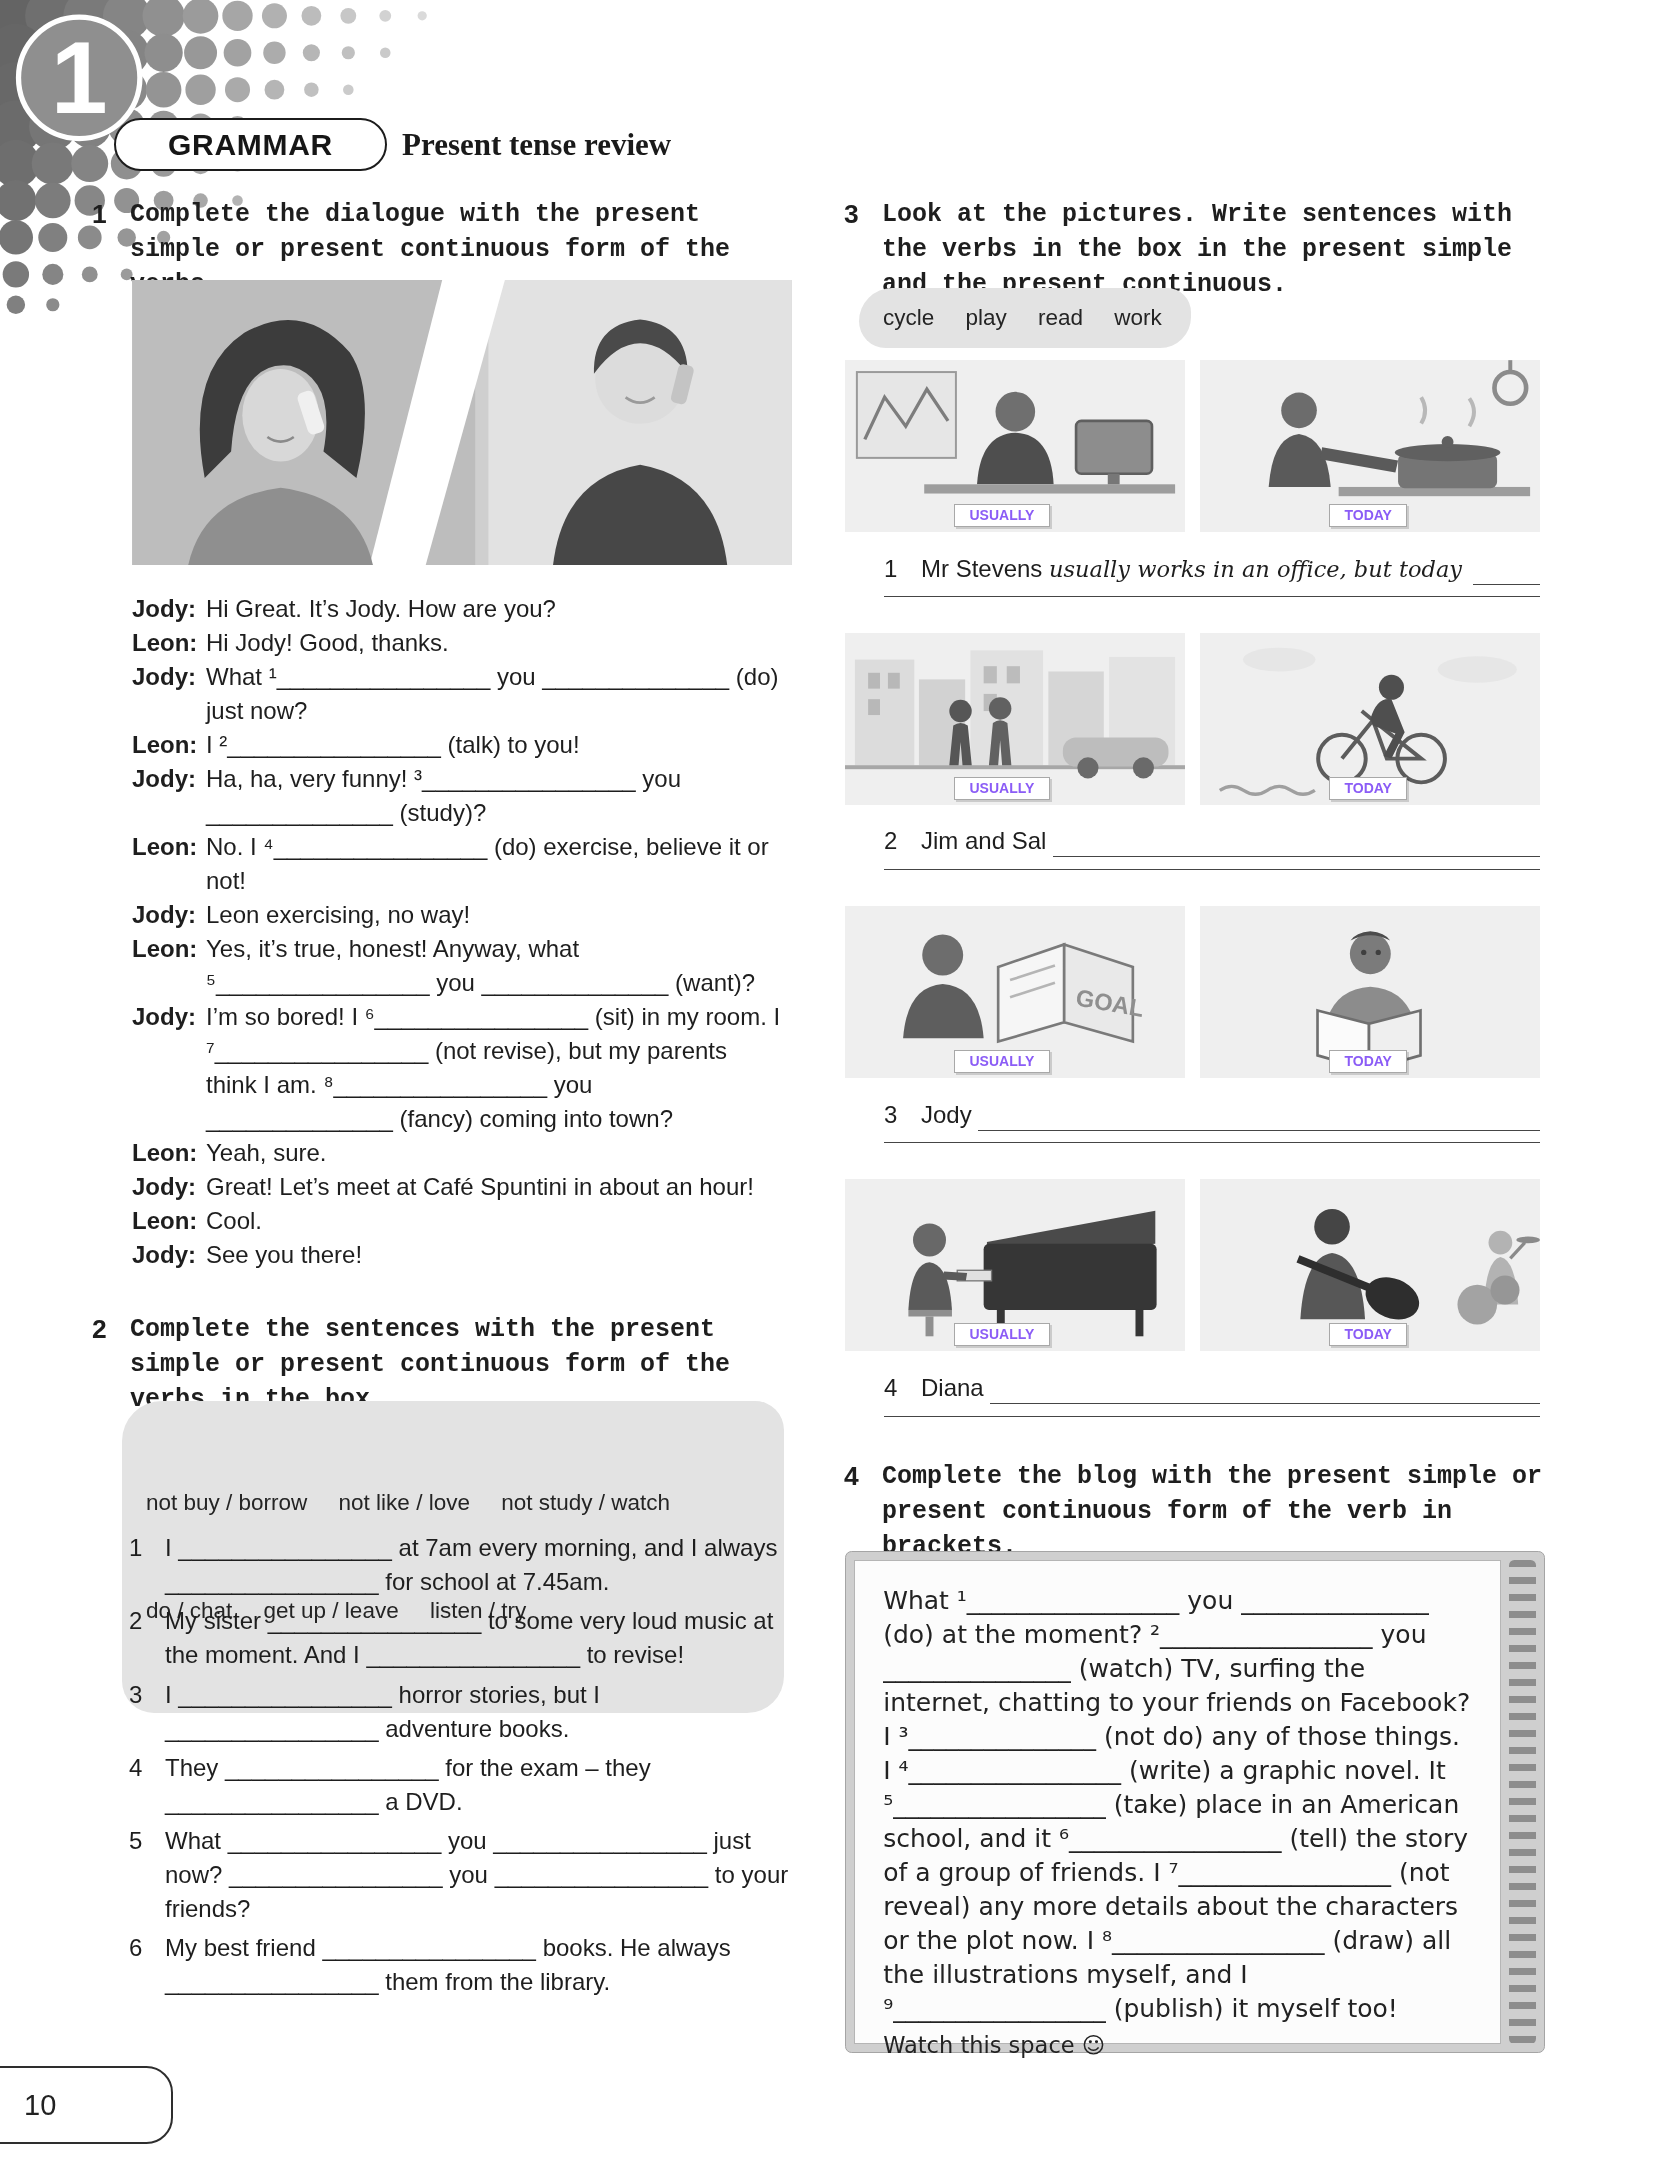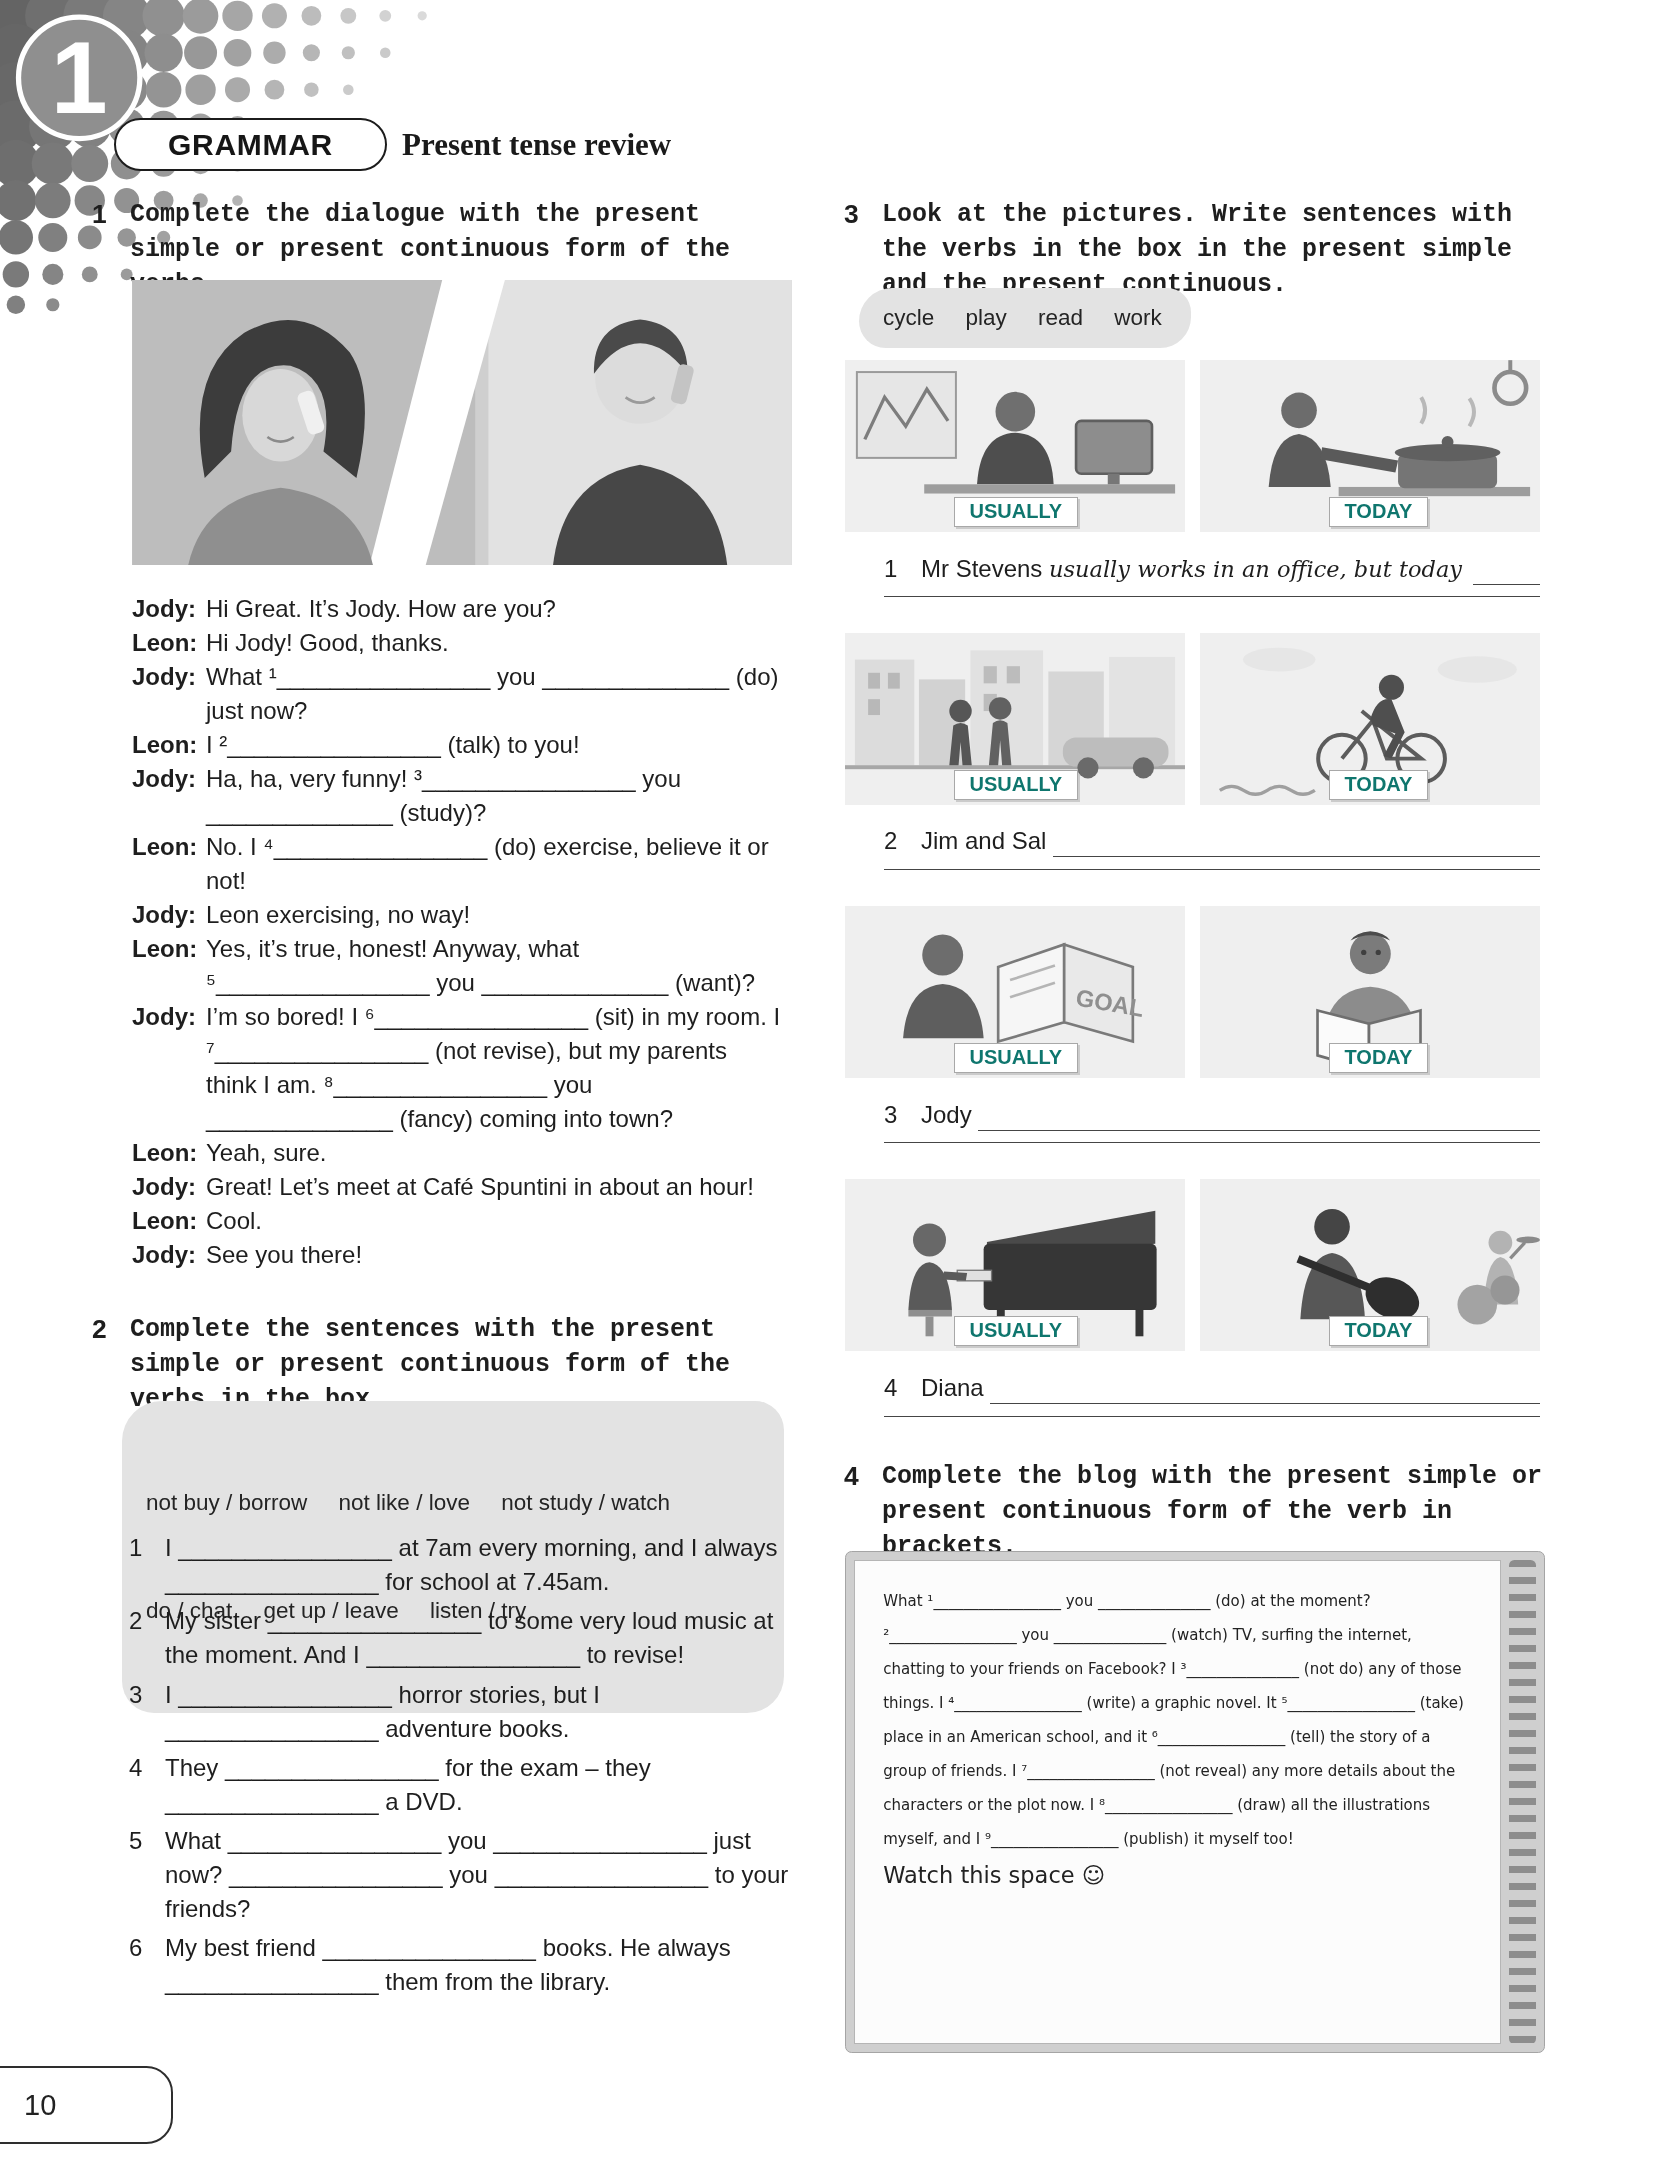--- a/index.html
+++ b/index.html
@@ -29,35 +29,35 @@
   
   .num-item{display:flex;font-size:24px;line-height:34px;margin-bottom:5.3px;}
   .num-item .n{width:36px;flex:none;}
   .num-item .t{flex:1;}
 
   
   .pic-row{width:695px;height:172px;}
   .panel{position:absolute;top:0;width:340px;height:172px;background:#efefef;overflow:hidden;}
   .panel svg{display:block;width:100%;height:100%;}
   .tag{position:absolute;bottom:5.3px;background:#ffffff;border:1.3px solid #a8a8a8;
-       box-shadow:2px 2px 0 rgba(0,0,0,0.15);padding:2.6px 14.5px;font-size:20px;font-weight:700;color:#0f766e;}
+       box-shadow:2px 2px 0 rgba(0,0,0,0.15);padding:2.6px 14.5px;font-size:14px;font-weight:700;color:#8b5cf6;}
 
   .sentence{display:flex;align-items:flex-end;font-size:24px;line-height:32px;}
   .sentence .s-num{width:37px;flex:none;}
   .sentence .s-lead{margin-right:6.6px;white-space:nowrap;}
   .sentence .s-example{font-style:italic;font-family:"DejaVu Serif",serif;margin-right:11px;white-space:nowrap;font-size:22.5px;}
   .fill{flex:1;border-bottom:1.3px solid #454545;height:26.4px;}
   .answer-line{height:0;border-bottom:1.3px solid #454545;}
 
   
   .blog-frame{position:absolute;inset:0;background:#cfcfcf;border:1.3px solid #a5a5a5;border-radius:6.6px;}
   .blog-coil{position:absolute;top:9.2px;bottom:9.2px;right:9.2px;width:26.4px;border-radius:5.3px;
        background:repeating-linear-gradient(180deg,#8d8d8d 0px,#8d8d8d 6.6px,#cfcfcf 6.6px,#cfcfcf 17px);}
   .blog-paper{position:absolute;left:9.2px;top:9.2px;bottom:9.2px;right:44px;background:#fcfcfc;border:1.3px solid #b5b5b5;}
-  .blog-text{padding:22.5px 28px 0 28px;font-family:"DejaVu Sans",sans-serif;font-size:15px;line-height:34px;color:#222;}
+  .blog-text{padding:22.5px 28px 0 28px;font-family:"DejaVu Sans",sans-serif;font-size:25px;line-height:34px;color:#222;}
   .blog-footer{padding:6.6px 28px;font-family:"DejaVu Sans",sans-serif;font-size:22.5px;color:#222;}
 
   
   .page-tab{border:2.6px solid #2e2e2e;border-radius:26.4px;background:#fff;display:flex;align-items:center;
        padding-left:55px;font-size:29px;color:#222;}
 </style>
 </head>
 <body>
 
 <div class="page">

